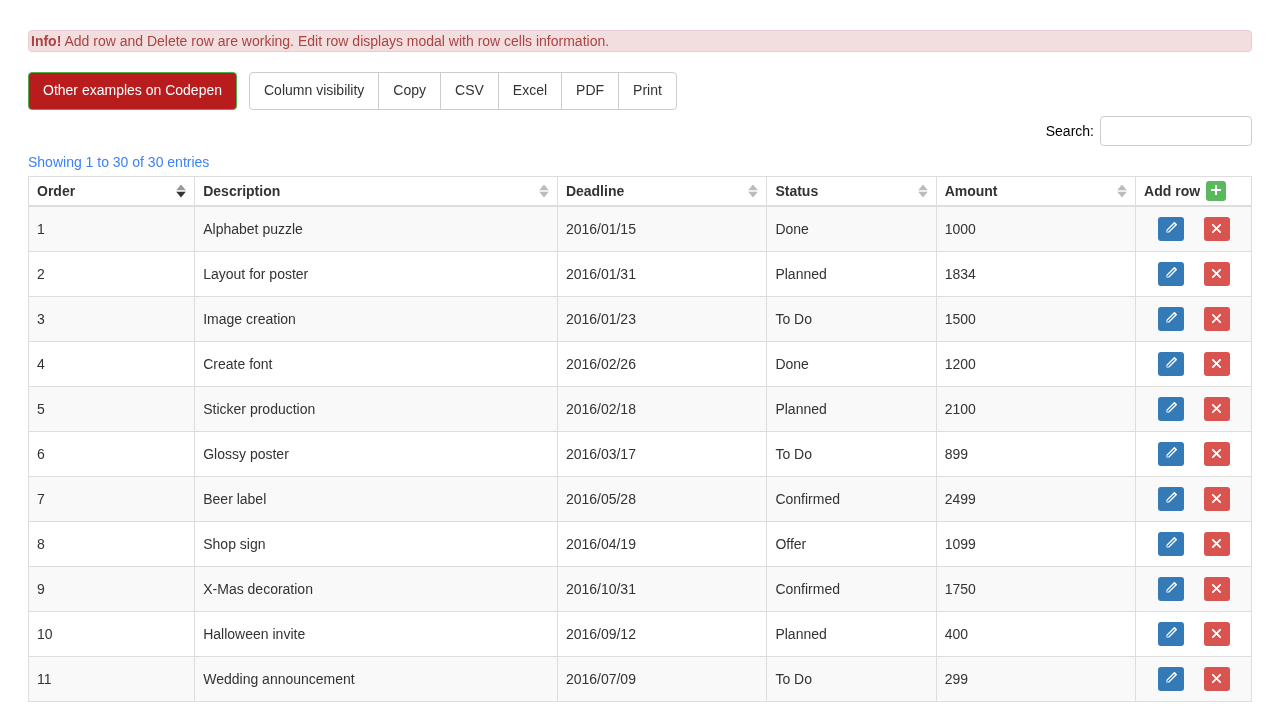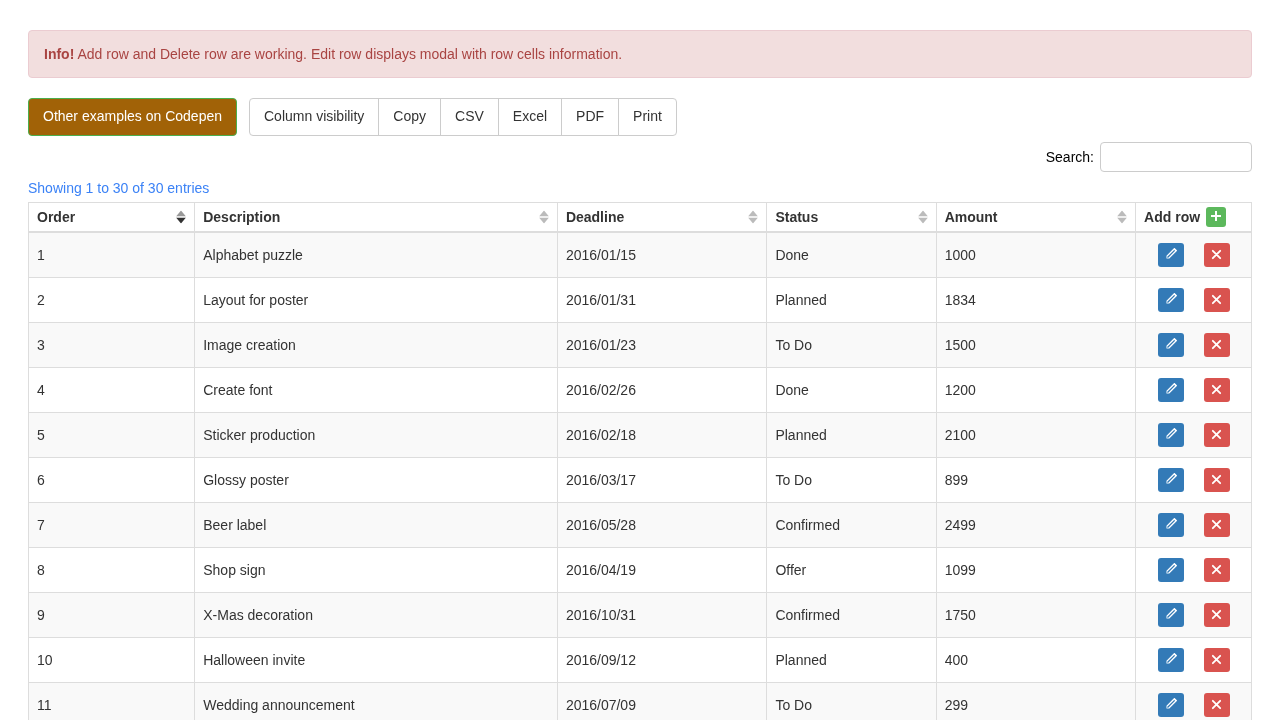--- a/index.html
+++ b/index.html
@@ -7,21 +7,21 @@
       font-family: -apple-system, BlinkMacSystemFont, "Segoe UI", Helvetica, Arial, sans-serif;
       font-size: 14px;
       color: #333;
       background: #fff;
       padding: 30px 28px;
     }
     .alert {
       background: #f2dede;
       border: 1px solid #ebccd1;
       color: #a94442;
-      padding: 15px;
+      padding: 2px;
       border-radius: 4px;
       margin-bottom: 20px;
     }
     .alert strong { font-weight: 700; }
     .toolbar {
       display: flex;
       align-items: center;
       justify-content: space-between;
       margin-bottom: 6px;
     }
@@ -31,21 +31,21 @@
       padding: 8px 14px;
       font-size: 14px;
       line-height: 1.4;
       border-radius: 4px;
       cursor: pointer;
       border: 1px solid transparent;
       text-align: center;
       white-space: nowrap;
     }
     .btn-success {
-      background: #a16207;
+      background: #b91c1c;
       border-color: #4cae4c;
       color: #fff;
     }
     .btn-group { display: inline-flex; border-radius: 16px; }
     .btn-group .btn {
       background: #fff;
       border: 1px solid #ccc;
       color: #333;
       border-radius: 0;
       margin-left: -1px;

